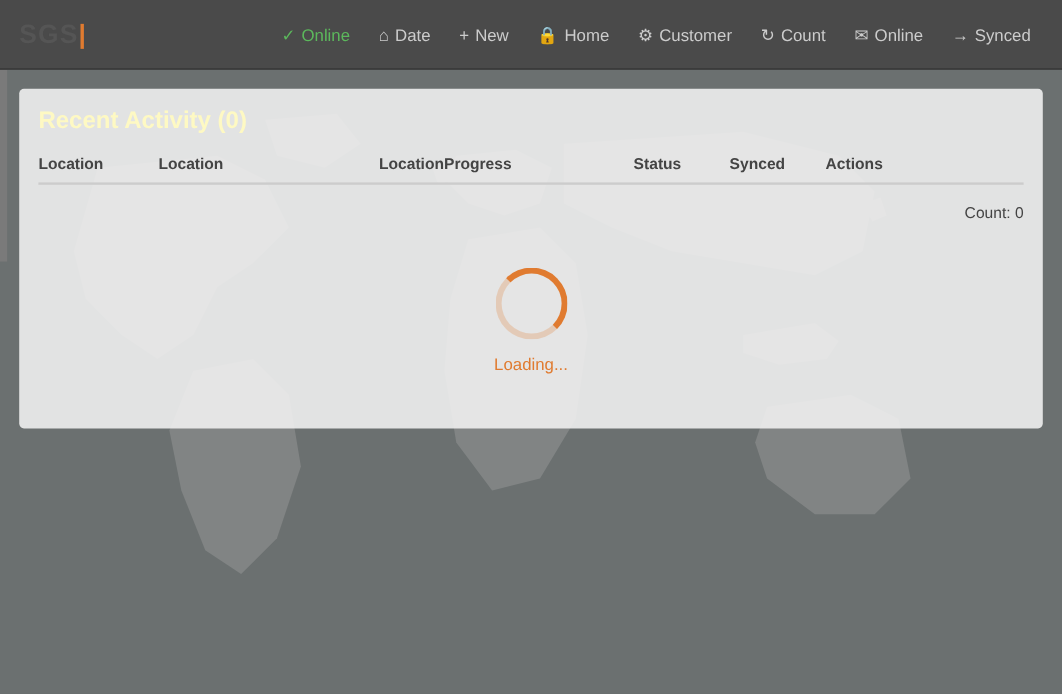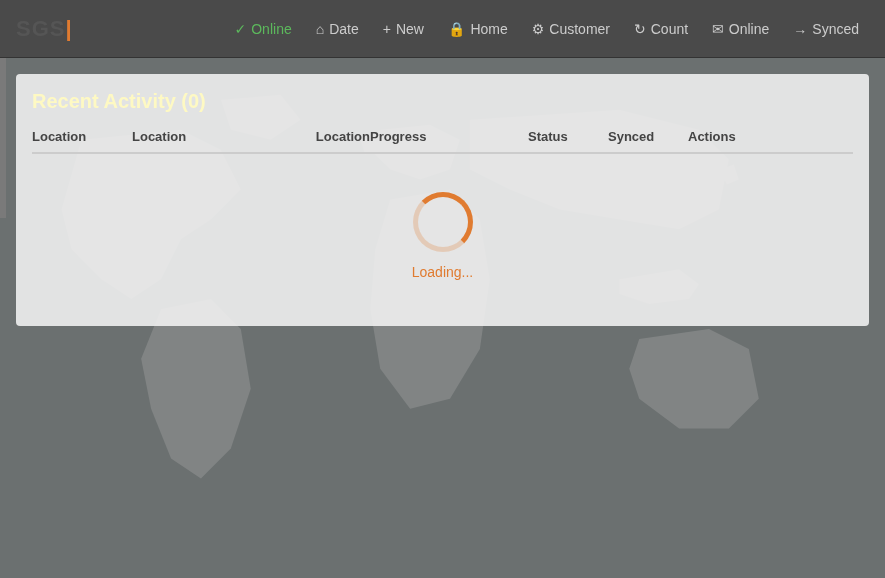--- a/index.html
+++ b/index.html
@@ -261,19 +261,22 @@
     <div class="table-header">
       <span class="th th-activity">Location</span>
       <span class="th th-customer">Location</span>
       <span class="th th-location">Location</span>
       <span class="th th-progress">Progress</span>
       <span class="th th-status">Status</span>
       <span class="th th-synced">Synced</span>
       <span class="th th-actions">Actions</span>
     </div>
 
+    <div class="count-row">
+      <span>Count: 0</span>
+    </div>
 
     <div class="loading-container">
       <div class="spinner"></div>
       <span class="loading-text">Loading...</span>
     </div>
   </div>
 </div>
 
 </body></html>

